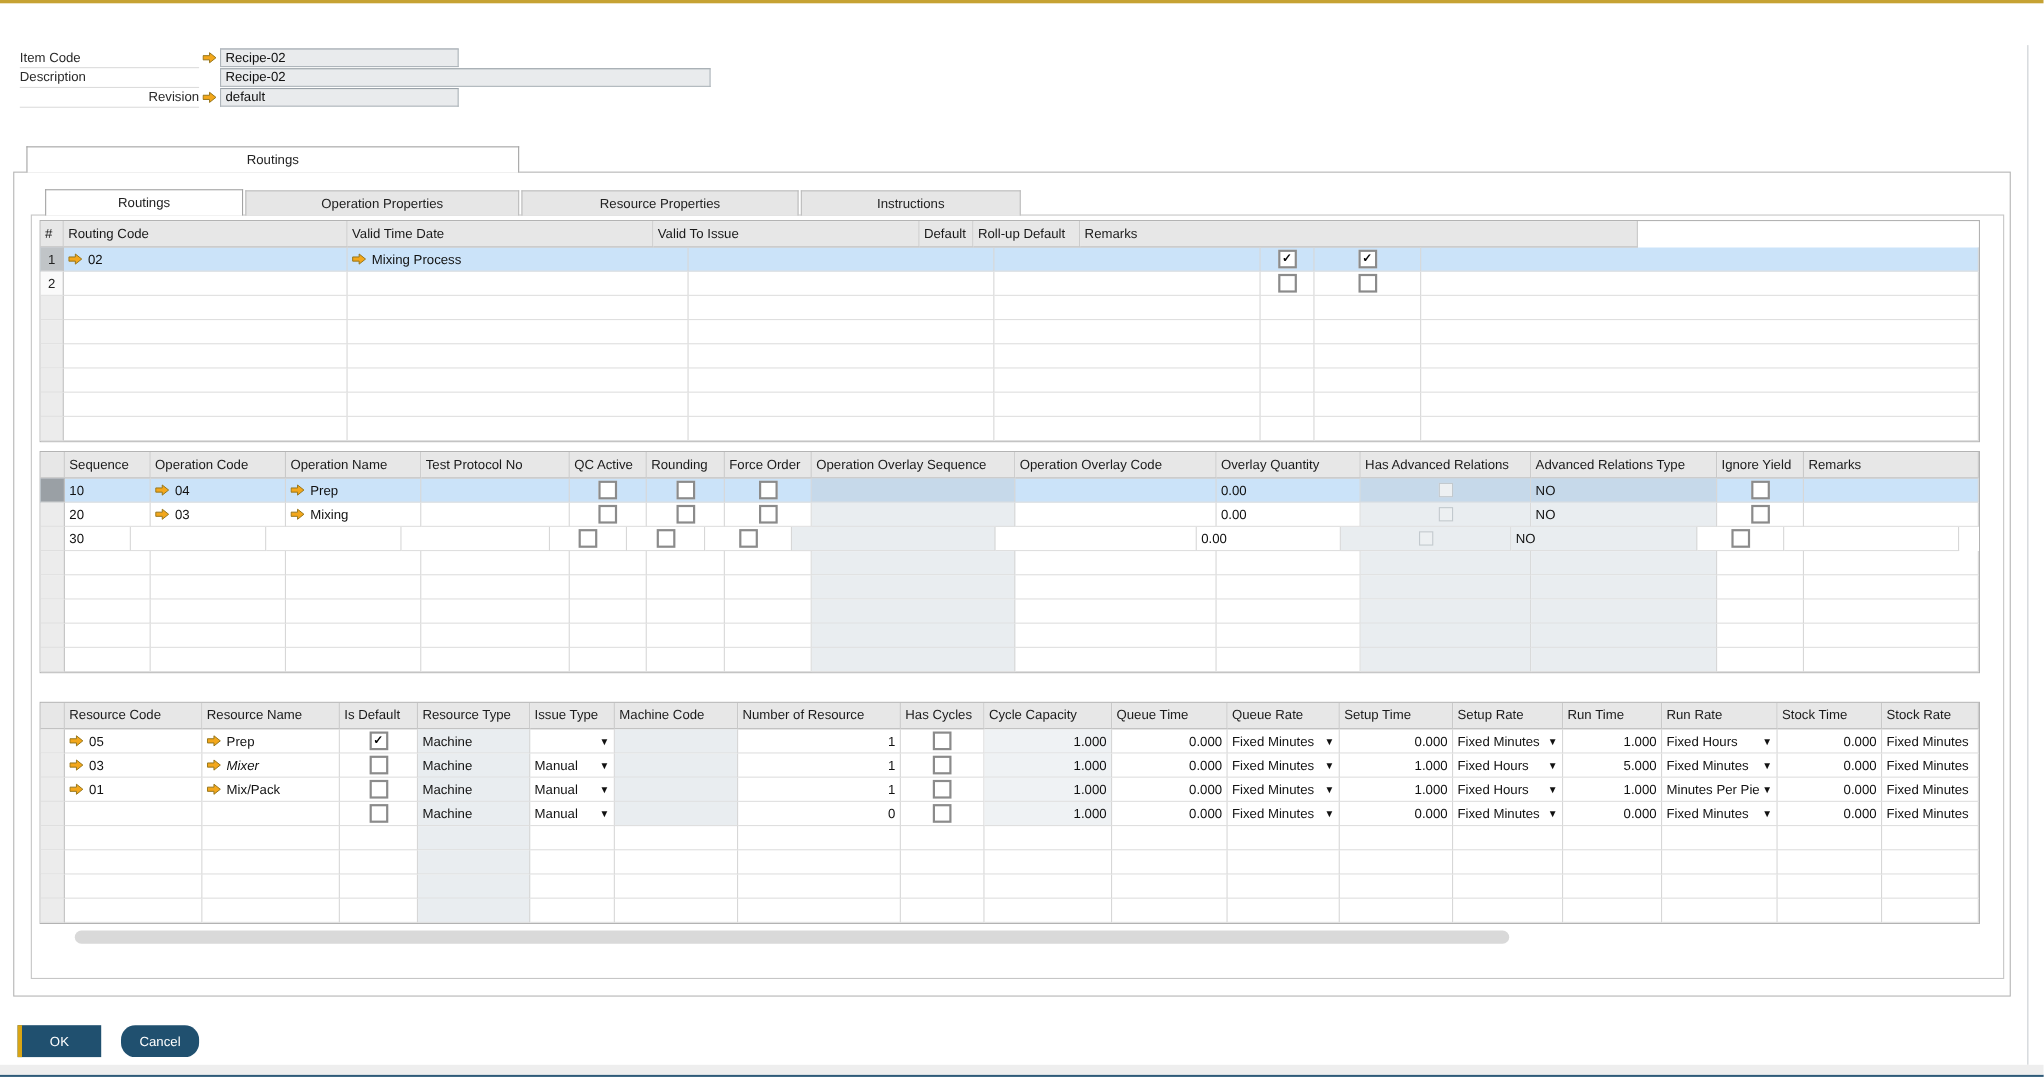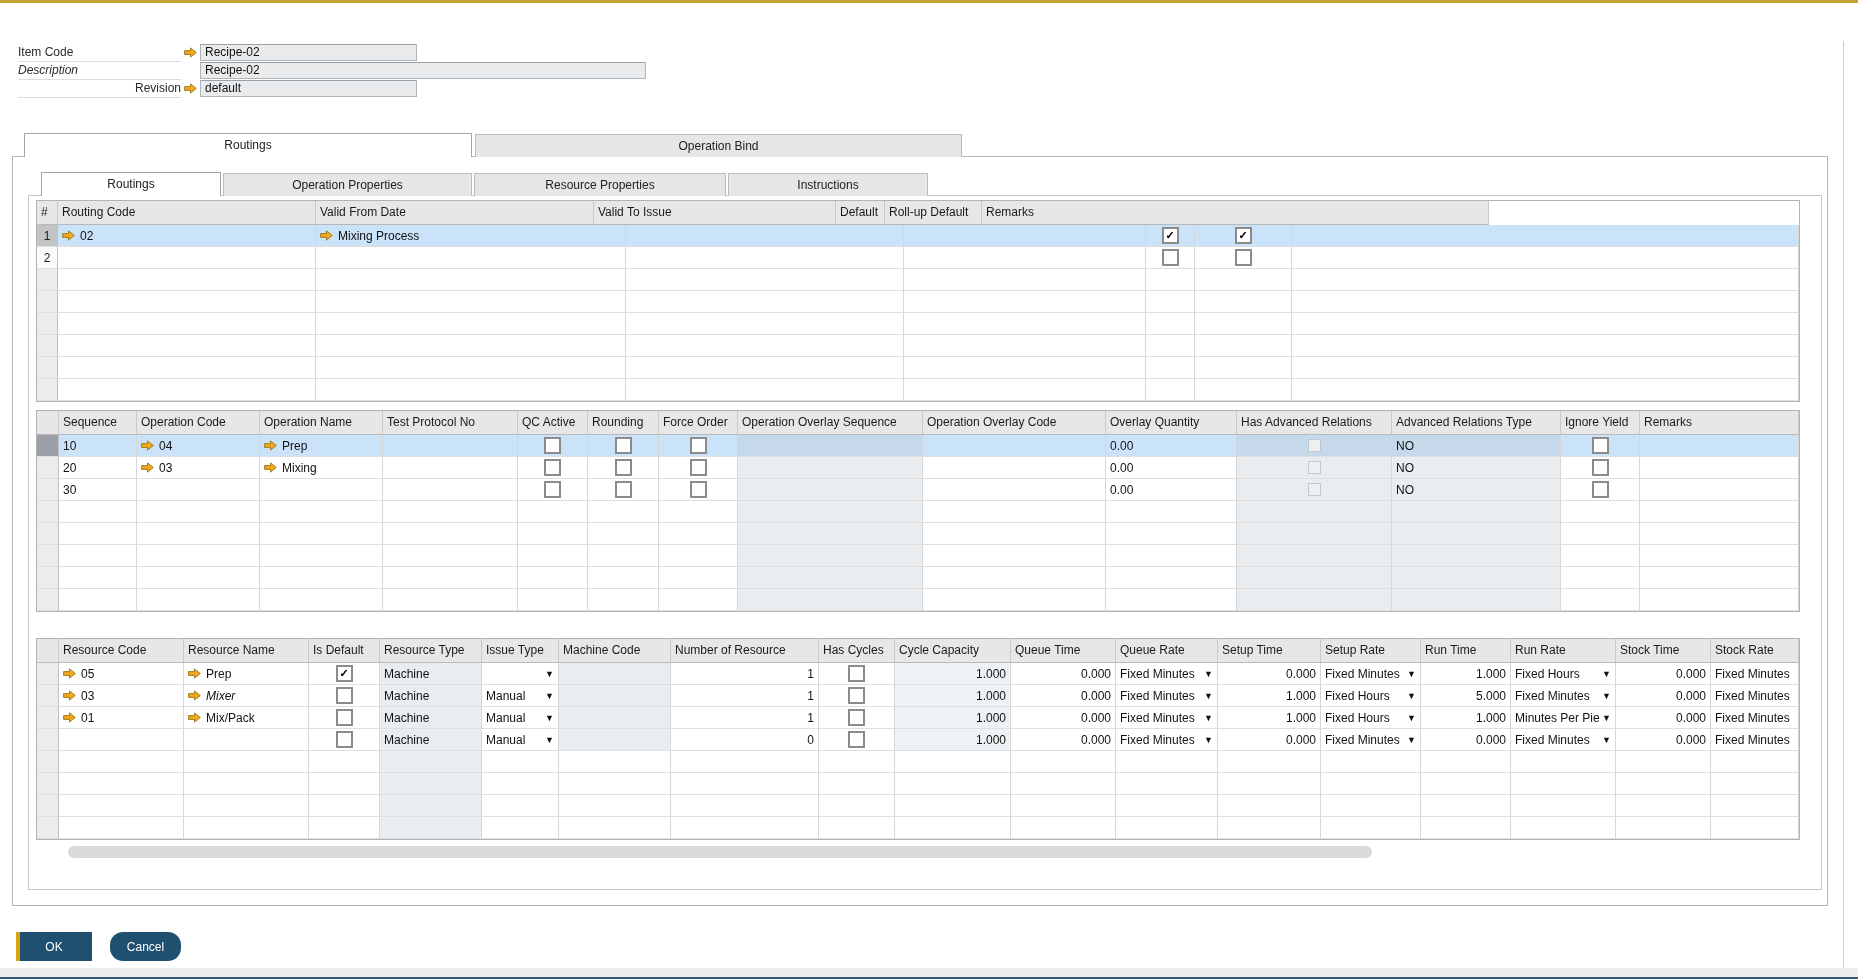--- a/index.html
+++ b/index.html
@@ -77,46 +77,45 @@
 
 
   <div class="flabel" style="top:45px;">Item Code</div>
   <span class="larrow larrow-slot" style="position:absolute;left:184px;top:47px;">
       <svg width="13" height="11" viewBox="0 0 13 11">
         <path d="M0.6 3.6 h5.9 V0.9 L12.3 5.5 L6.5 10.1 V7.4 H0.6 z" fill="#f3a71b" stroke="#96751a" stroke-width="0.9"></path>
       </svg>
     </span>
   <div class="ffield" style="top:44px;width:217px;">Recipe-02</div>
 
-  <div class="flabel" style="top:63px;font-style:italic;">Description</div>
+  <div class="flabel" style="top:63px;">Description</div>
   <div class="ffield" style="top:62px;width:446px;">Recipe-02</div>
 
   <div class="flabel" style="top:81px;text-align:right;">Revision</div>
   <span class="larrow larrow-slot" style="position:absolute;left:184px;top:83px;">
       <svg width="13" height="11" viewBox="0 0 13 11">
         <path d="M0.6 3.6 h5.9 V0.9 L12.3 5.5 L6.5 10.1 V7.4 H0.6 z" fill="#f3a71b" stroke="#96751a" stroke-width="0.9"></path>
       </svg>
     </span>
   <div class="ffield" style="top:80px;width:217px;">default</div>
 
   <div class="panel panel-outer" style="left:12px;top:156px;width:1816px;height:750px;"></div>
   <div class="tab tab-active" style="left:24px;top:133px;width:448px;">Routings</div>
-  <div class="tab tab-inactive" style="left:475px;top:134px;width:487px;">Operation Bind</div>
 
   <div class="panel panel-inner" style="left:28px;top:195px;width:1794px;height:695px;"></div>
   <div class="tab tab-active" style="left:41px;top:172px;width:180px;">Routings</div>
   <div class="tab tab-inactive" style="left:223px;top:173px;width:249px;">Operation Properties</div>
   <div class="tab tab-inactive" style="left:474px;top:173px;width:252px;">Resource Properties</div>
   <div class="tab tab-inactive" style="left:728px;top:173px;width:200px;">Instructions</div>
 
   <div class="tbl" id="tbl-routings" style="left:36px;top:200px;width:1762px;">
       <div class="thead">
         <div class="hcell" style="width: 21px;">#</div>
         <div class="hcell" style="width: 258px;">Routing Code</div>
-        <div class="hcell" style="width: 278px;">Valid From Date</div>
+        <div class="hcell" style="width: 278px;">Valid Time Date</div>
         <div class="hcell" style="width: 242px;">Valid To Issue</div>
         <div class="hcell" style="width: 49px;">Default</div>
         <div class="hcell" style="width: 97px;">Roll-up Default</div>
         <div class="hcell" style="width: 507px;">Remarks</div>
       </div>
       <div class="trow row-selected">
         <div class="cell handle h-mid" style="width: 21px;">1</div>
         <div class="cell" style="width: 258px;">
           <span class="larrow">
             <svg width="13" height="11" viewBox="0 0 13 11">
@@ -313,21 +312,21 @@
           <span class="cb-disabled"></span>
         </div>
         <div class="cell cell-gray" style="width: 169px;">NO</div>
         <div class="cell center" style="width: 79px;">
           <span class="cb"></span>
         </div>
         <div class="cell" style="width: 159px;"></div>
       </div>
       <div class="trow">
         <div class="cell handle h-light" style="width: 22px;"></div>
-        <div class="cell" style="width: 78px;">30</div>
+        <div class="cell" style="width: 60px;">30</div>
         <div class="cell" style="width: 123px;"></div>
         <div class="cell" style="width: 123px;"></div>
         <div class="cell" style="width: 135px;"></div>
         <div class="cell center" style="width: 70px;">
           <span class="cb"></span>
         </div>
         <div class="cell center" style="width: 71px;">
           <span class="cb"></span>
         </div>
         <div class="cell center" style="width: 79px;">

